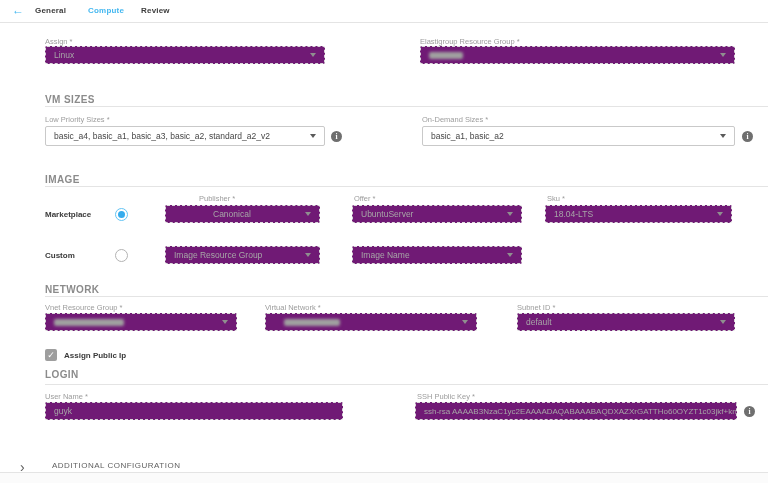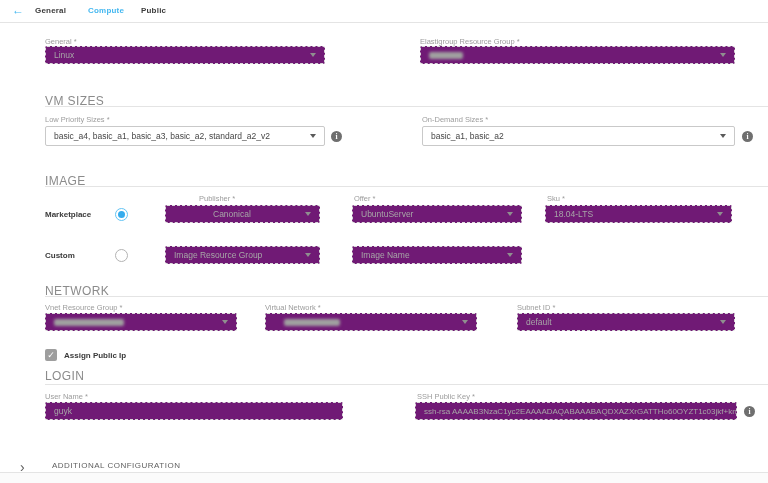--- a/index.html
+++ b/index.html
@@ -6,21 +6,21 @@
   html,body { background:#fff; }
   .page {
     position:relative; width:768px; height:483px; background:#fff;
     font-family:"Liberation Sans", sans-serif; overflow:hidden;
   }
   .abs { position:absolute; }
   .tab { font-size:8px; font-weight:700; color:#3c3c3c; letter-spacing:.2px; cursor:pointer; }
   .tab.active { color:#45b8f0; }
   .back { color:#45b8f0; font-size:12px; line-height:12px; cursor:pointer; }
   .divider { position:absolute; height:1px; background:#e4e4e4; }
-  .sec-title { font-size:12px; color:#8b8b8b; letter-spacing:.4px; }
+  .sec-title { font-size:10px; color:#8b8b8b; letter-spacing:.4px;font-weight:bold; }
   .label { font-size:7.5px; color:#9c9c9c; white-space:nowrap; }
   .field {
     position:absolute; border-radius:2px; display:flex; align-items:center;
     padding:0 8px; font-size:8.5px; white-space:nowrap; overflow:hidden;
   }
   .field.disabled { background:#701a75; border:1px dashed #dadada; color:#a7a7a7; height:18px; }
   .field.enabled  { background:#fff; border:1px solid #c9c9c9; color:#474747; height:20px; }
   .caret { position:absolute; right:8px; top:50%; margin-top:-2px; width:0; height:0;
            border-left:3.5px solid transparent; border-right:3.5px solid transparent;
            border-top:4px solid #5a5a5a; }
@@ -42,24 +42,24 @@
   .footer-strip { position:absolute; left:0; right:0; top:473px; height:10px; background:#fbfbfb; }
 </style>
 </head>
 <body>
 
 <div class="page">
 
   <div class="abs back" style="left:12px; top:4px;">←</div>
   <div class="abs tab" style="left:35px; top:6px;">General</div>
   <div class="abs tab active" style="left:88px; top:6px;">Compute</div>
-  <div class="abs tab" style="left:141px; top:6px;">Public</div>
+  <div class="abs tab" style="left:141px; top:6px;">Review</div>
   <div class="divider" style="left:0; right:0; top:22px;"></div>
 
-  <div class="abs label" style="left:45px; top:37px;">General *</div>
+  <div class="abs label" style="left:45px; top:37px;">Assign *</div>
   <div class="field disabled" style="left:45px; top:46px; width:280px;">
     <span>Linux</span>
     <span class="caret"></span>
   </div>
 
   <div class="abs label" style="left:420px; top:37px;">Elastigroup Resource Group *</div>
   <div class="field disabled" style="left:420px; top:46px; width:315px;">
     <span class="blurval" style="width:34px;"></span>
     <span class="caret"></span>
   </div>

